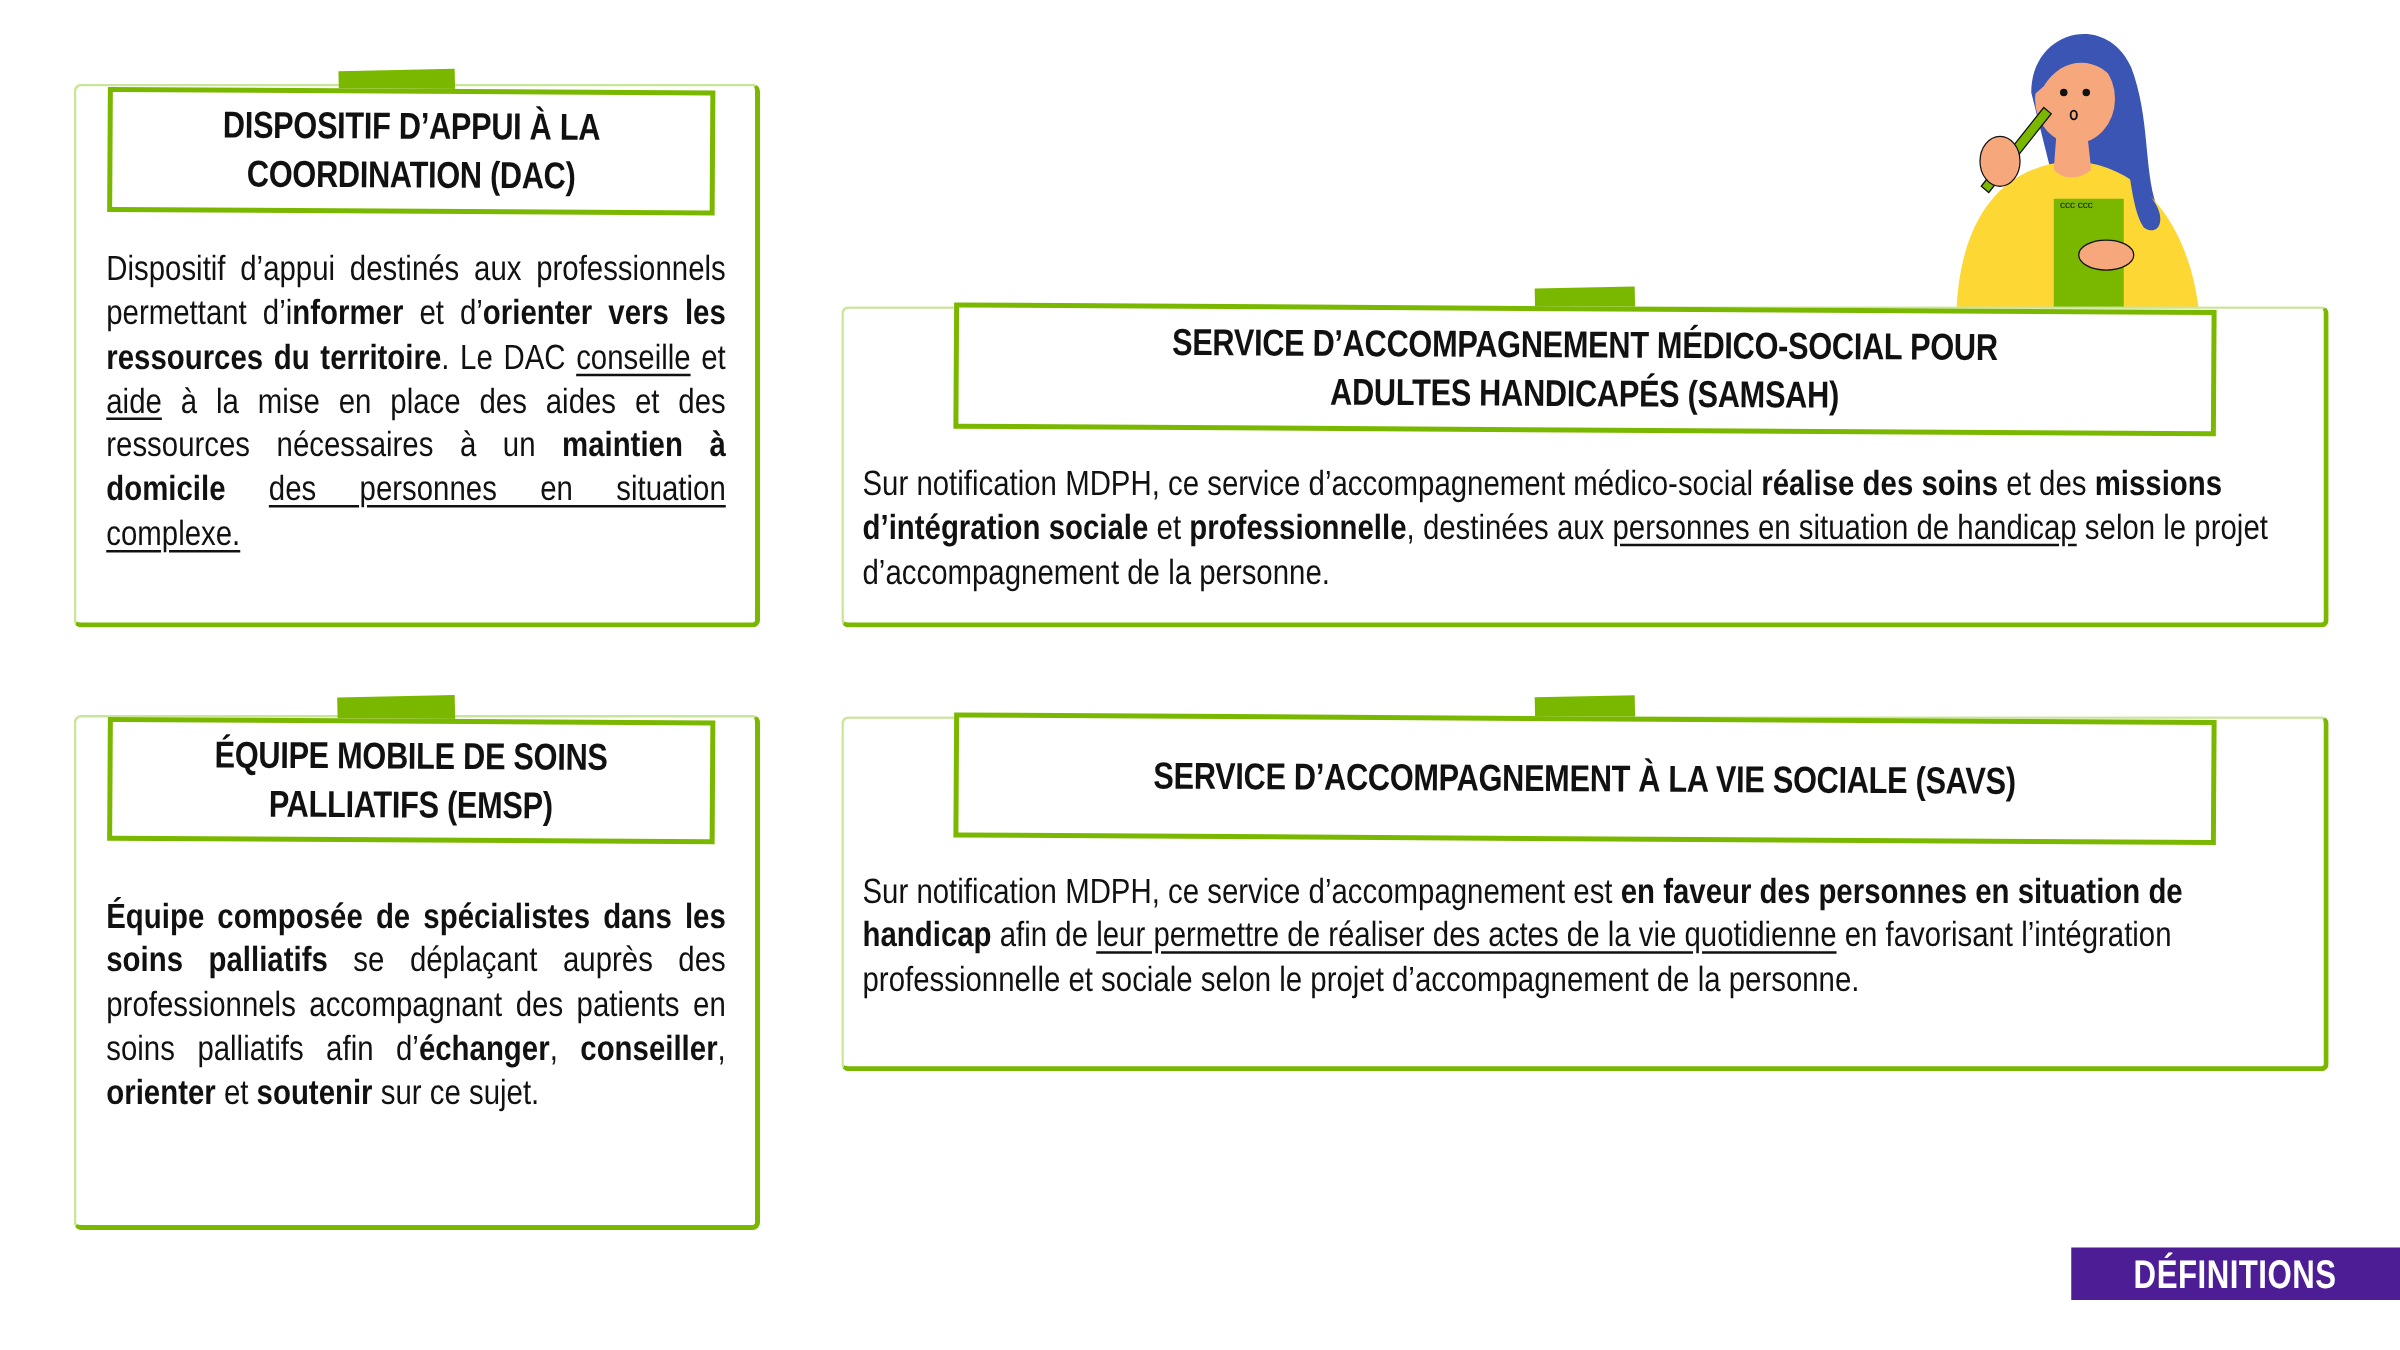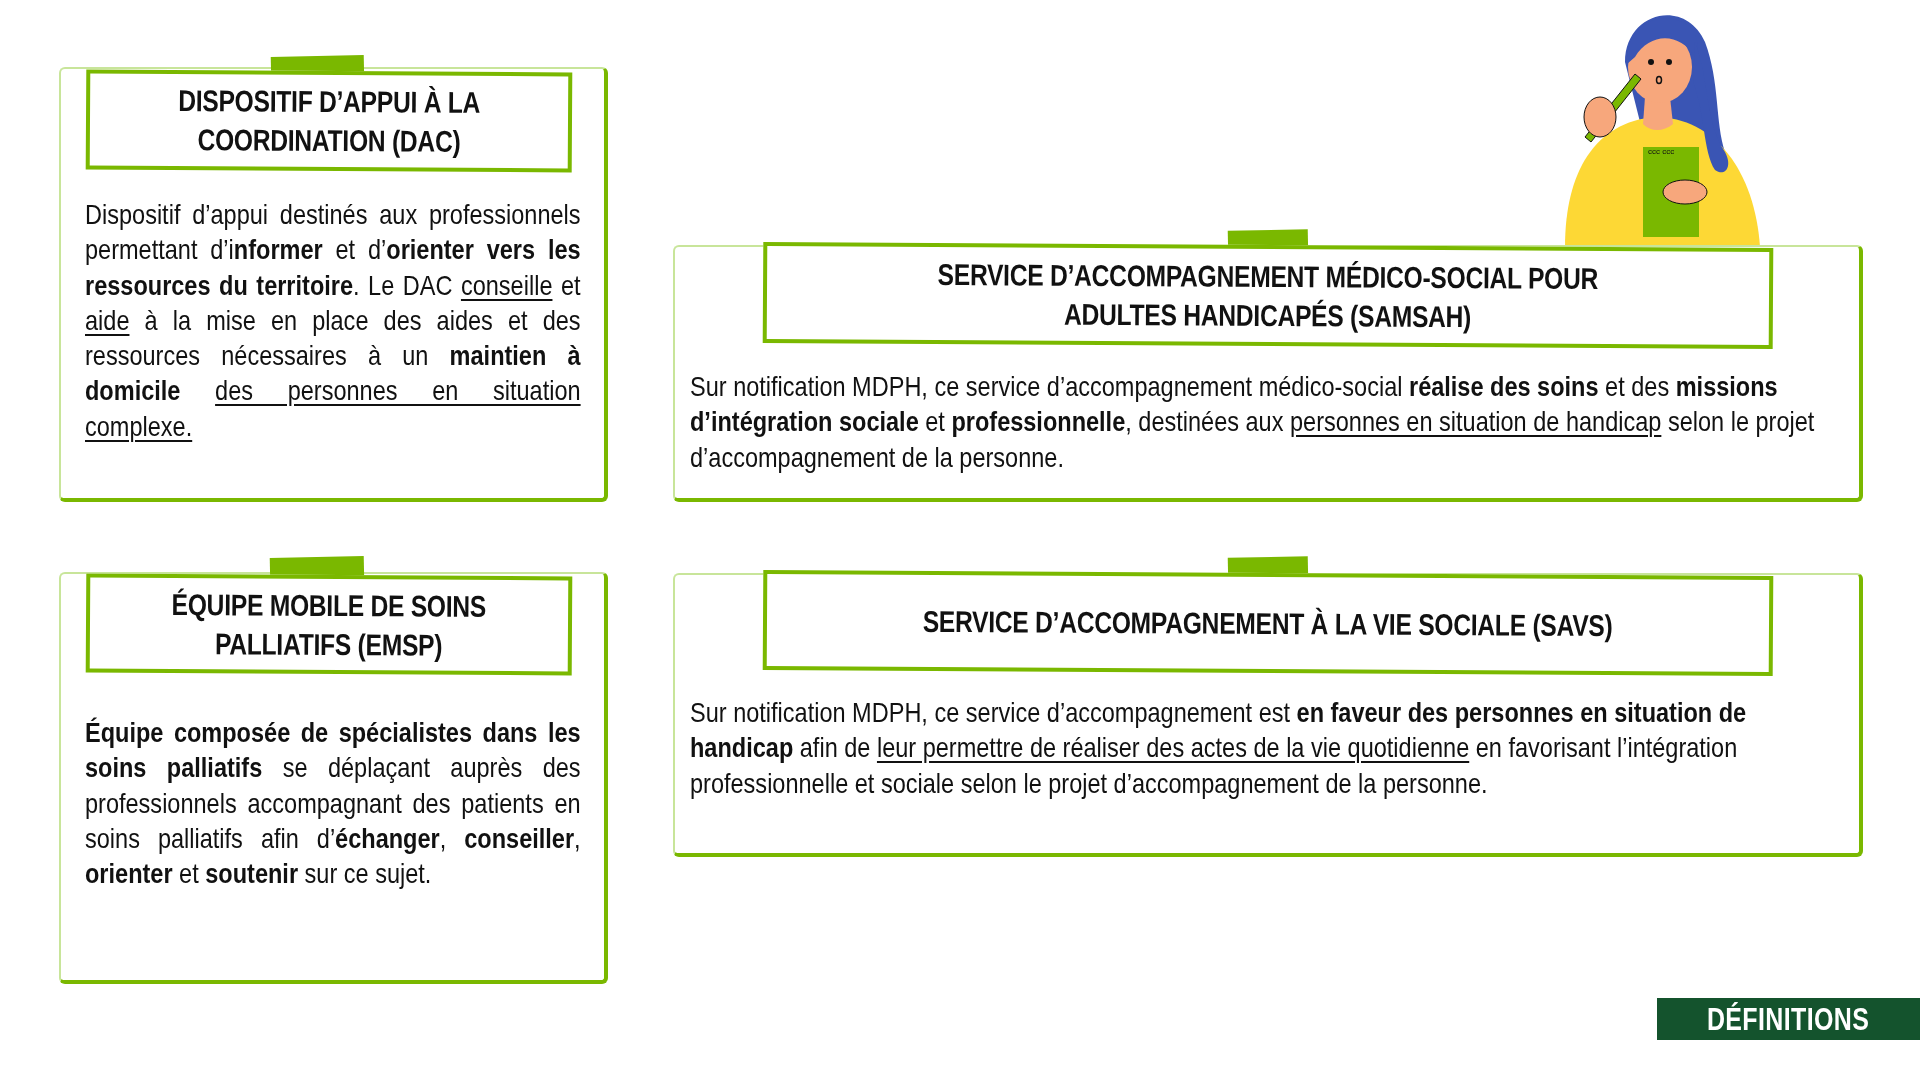--- a/index.html
+++ b/index.html
@@ -26,28 +26,28 @@
   }
   .body-text {
     position:absolute; font-size:28px; line-height:35.3px; color:#111;
     transform-origin:left top;
   }
   .just { text-align:justify; text-align-last:left; }
   .body-text b { font-weight:bold; }
   .body-text u { text-decoration:underline; text-underline-offset:4px; }
   .narrow { transform:scaleX(0.84); }
   .badge {
-    position:absolute; left:1657px; top:998px; width:263px; height:42px; background:#14532d;
+    position:absolute; left:1657px; top:998px; width:263px; height:42px; background:#4c1d95;
     display:flex; align-items:center; justify-content:center;
   }
   .badge span {
     color:#fff; font-weight:bold; font-size:32px; letter-spacing:0.5px;
     transform:scaleX(0.78); display:inline-block;
   }
-  .illustration { position:absolute; left:1555px; top:2px; width:215px; height:212px; }
+  .illustration { position:absolute; left:1555px; top:14px; width:215px; height:212px; }
 </style>
 </head>
 <body>
 
 <div class="illustration">
   <svg width="215" height="245" viewBox="0 0 215 245">
 
     <path d="M70 60 C70 10 130 -5 150 40 C165 80 160 120 170 150 C180 175 150 180 140 160 L90 140 Z" fill="#3a55b4"></path>
 
     <path d="M10 245 C10 170 40 120 100 115 C160 115 200 170 205 245 Z" fill="#fdd835"></path>

